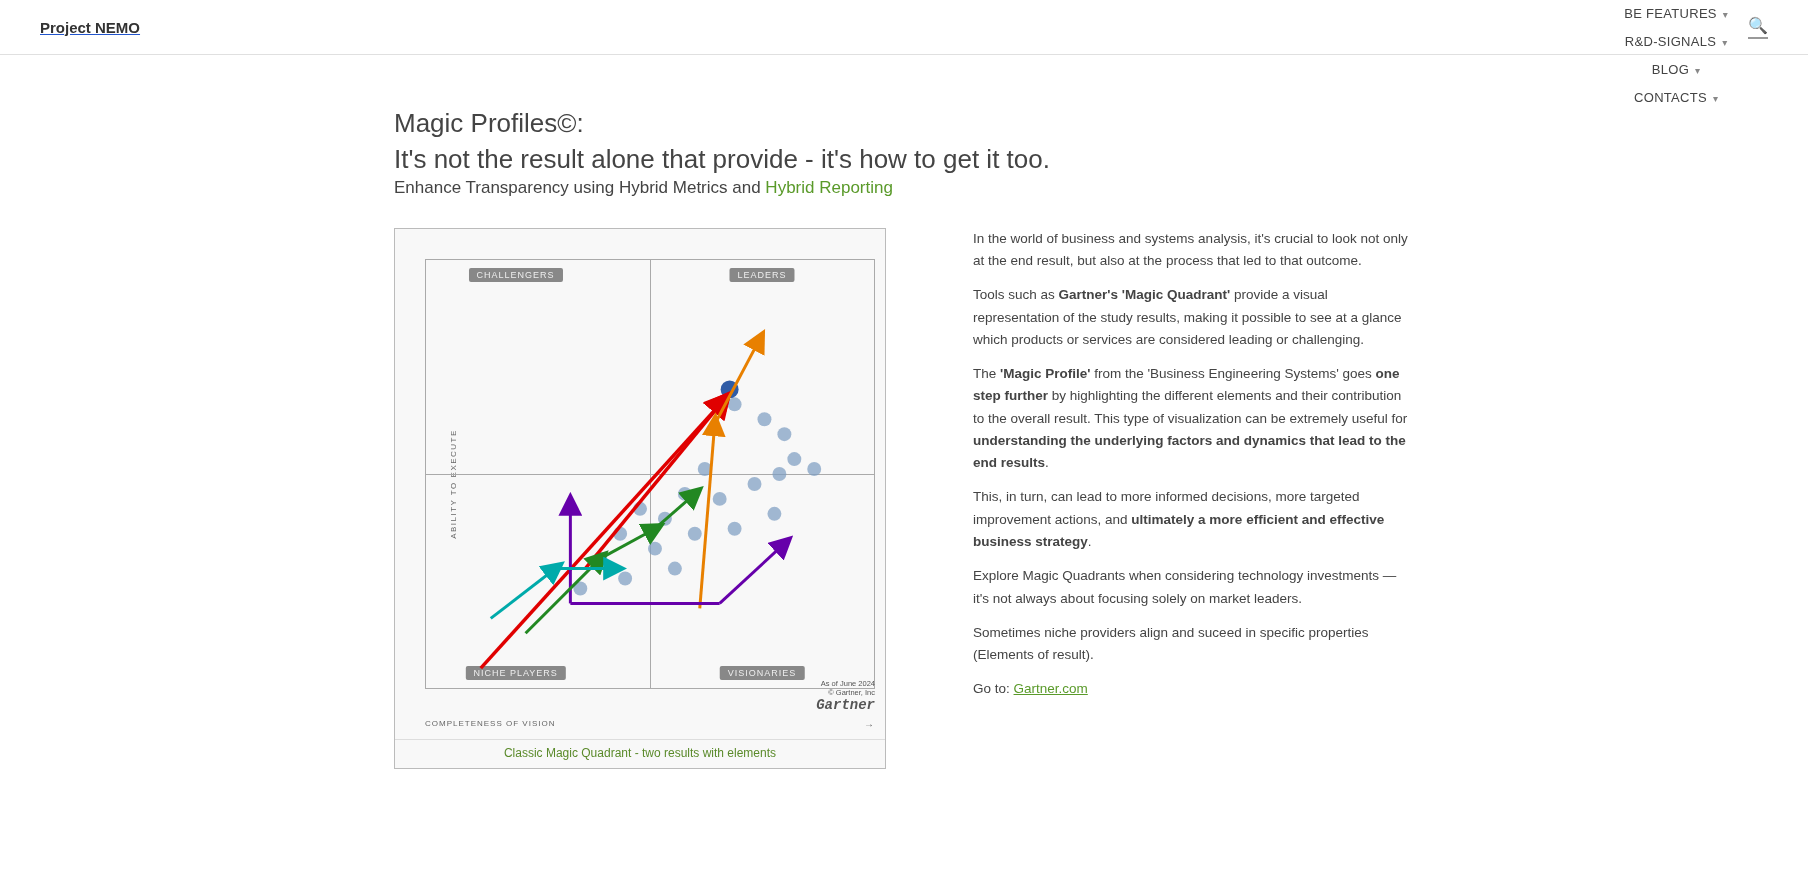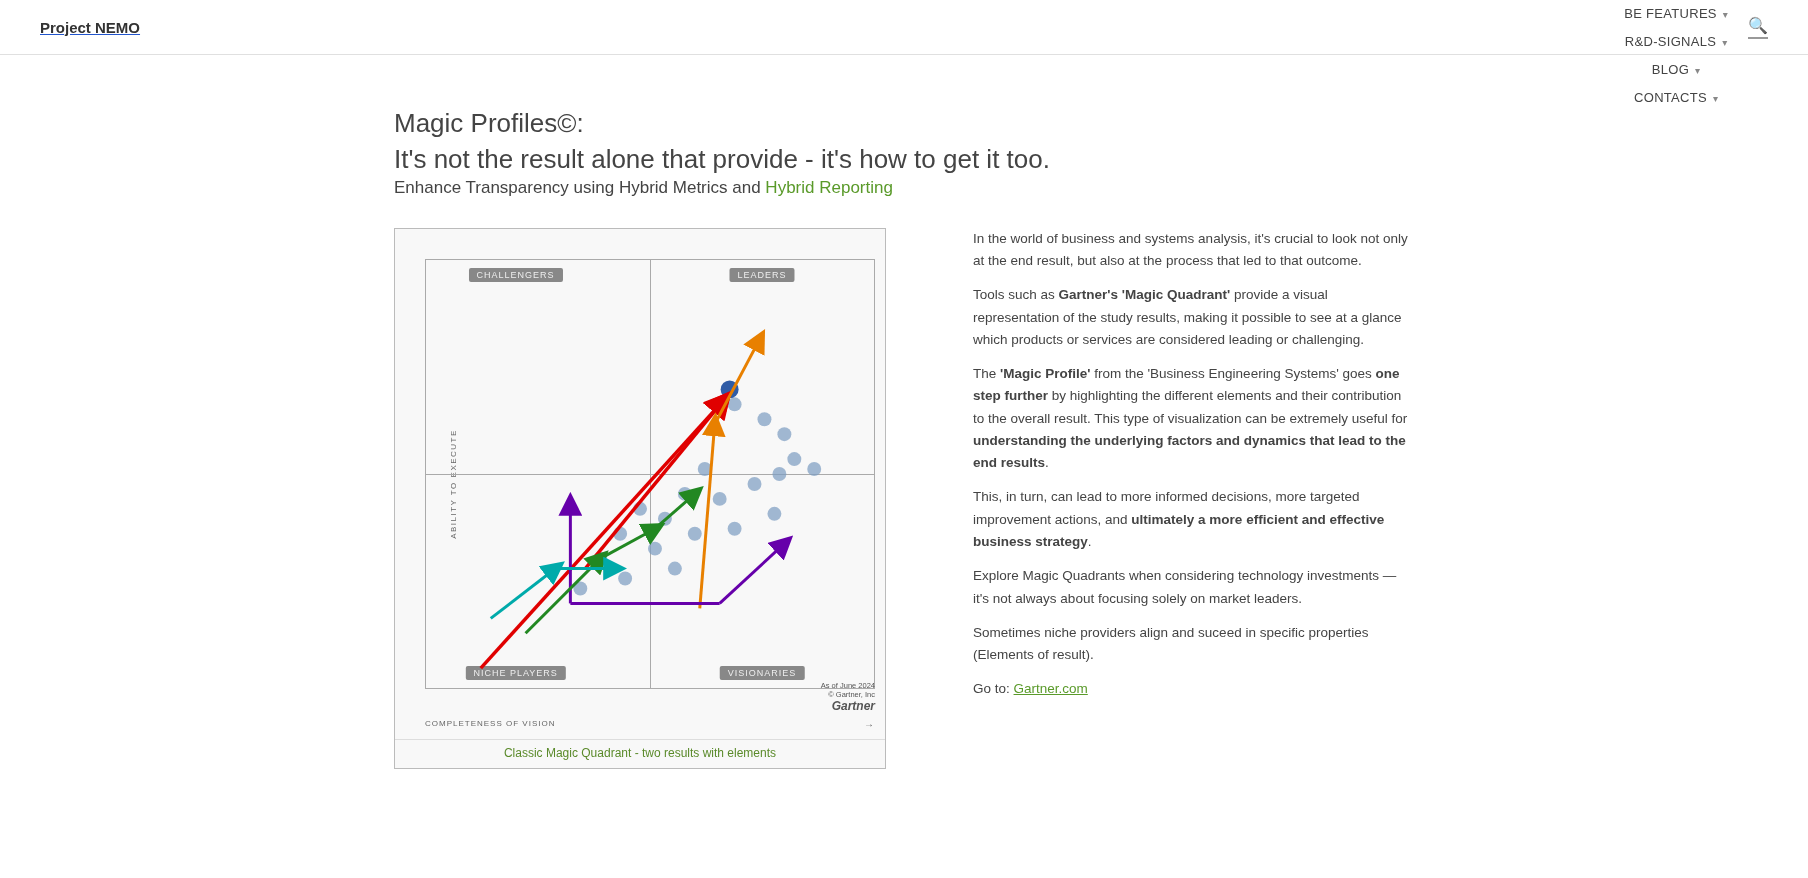--- a/index.html
+++ b/index.html
@@ -168,24 +168,25 @@
     
     .chart-bottom-bar {
       position: absolute;
       bottom: 26px;
       right: 10px;
       text-align: right;
       font-size: 7.5px;
       color: #555;
     }
     .chart-bottom-bar .gartner {
-      font-size: 12px;
+      font-size: 14px;
       font-style: italic;
       font-weight: bold;
       color: #555;
+      font-family: Liberation Mono, monospace;
     }
 
     
     .chart-svg {
       position: absolute;
       top: 30px;
       left: 30px;
       right: 10px;
       bottom: 50px;
     }

